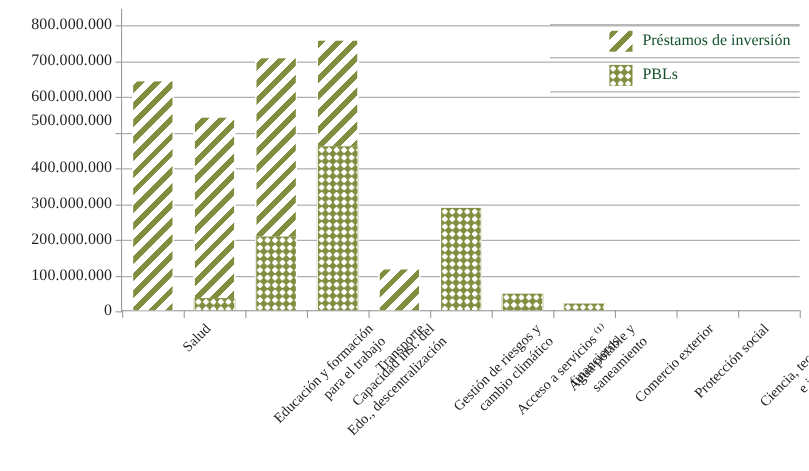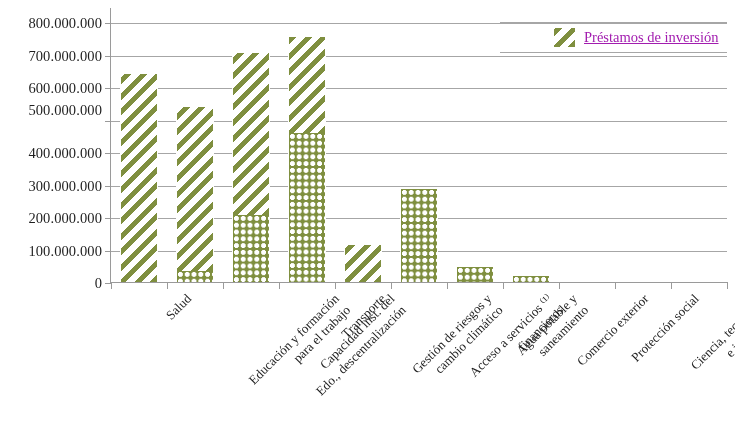--- a/index.html
+++ b/index.html
@@ -131,23 +131,22 @@
   .legend-row:first-child { border-top: 1px solid #a6a6a6; }
   .legend-swatch {
     width: 21px;
     height: 19px;
     margin-left: 54px;
     margin-right: 9px;
     flex: none;
   }
   .legend-label {
     font-size: 14.5px;
-    color: #a21caf;
+    color: #14532d;
     white-space: nowrap;
-    text-decoration: underline;
   }
 </style>
 </head>
 <body>
 
 <div id="chart-root">
 
   <div id="plot-area">
 
     <div class="gridline" style="top:15px"></div>
@@ -297,15 +296,19 @@
   <div class="xlabel" style="left:658px">
     <span>Ciencia, tecnología</span>
     <span class="l2">e innovación</span>
   </div>
 
   <div id="legend">
     <div class="legend-row">
       <div class="legend-swatch seg-loans"></div>
       <div class="legend-label">Préstamos de inversión</div>
     </div>
+    <div class="legend-row">
+      <div class="legend-swatch seg-pbl"></div>
+      <div class="legend-label">PBLs</div>
+    </div>
   </div>
 
 </div>
 
 </body></html>

